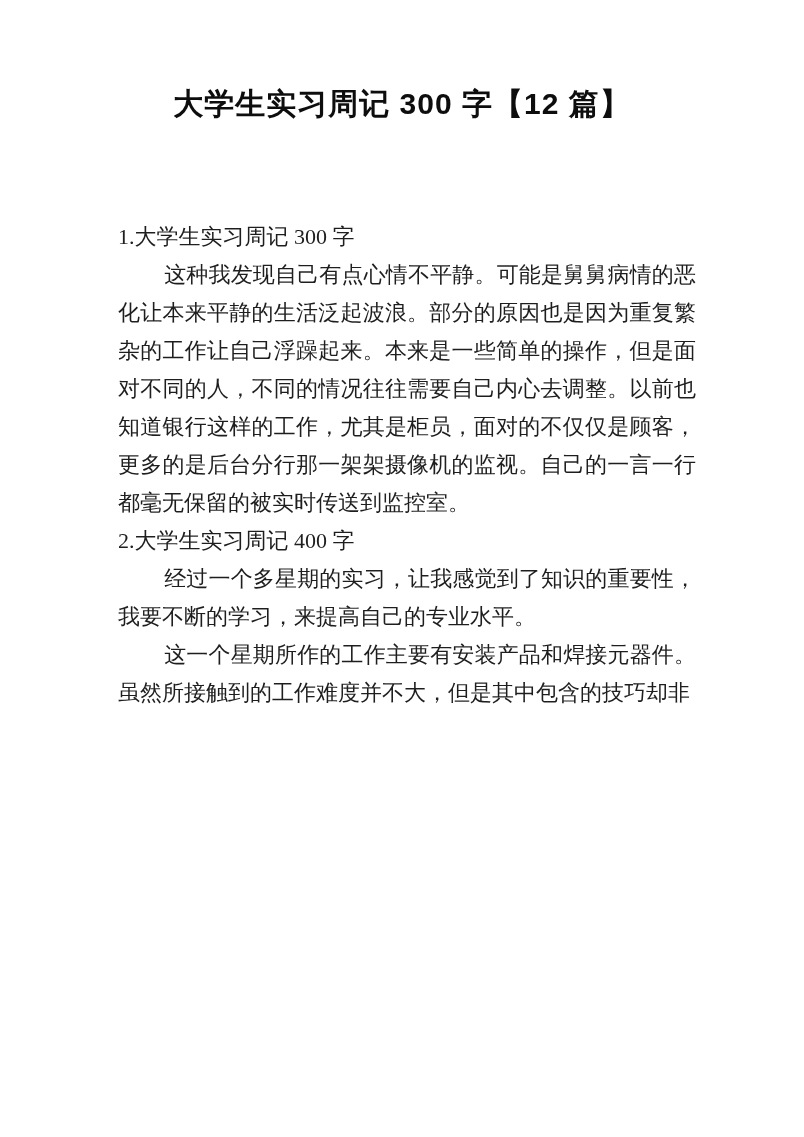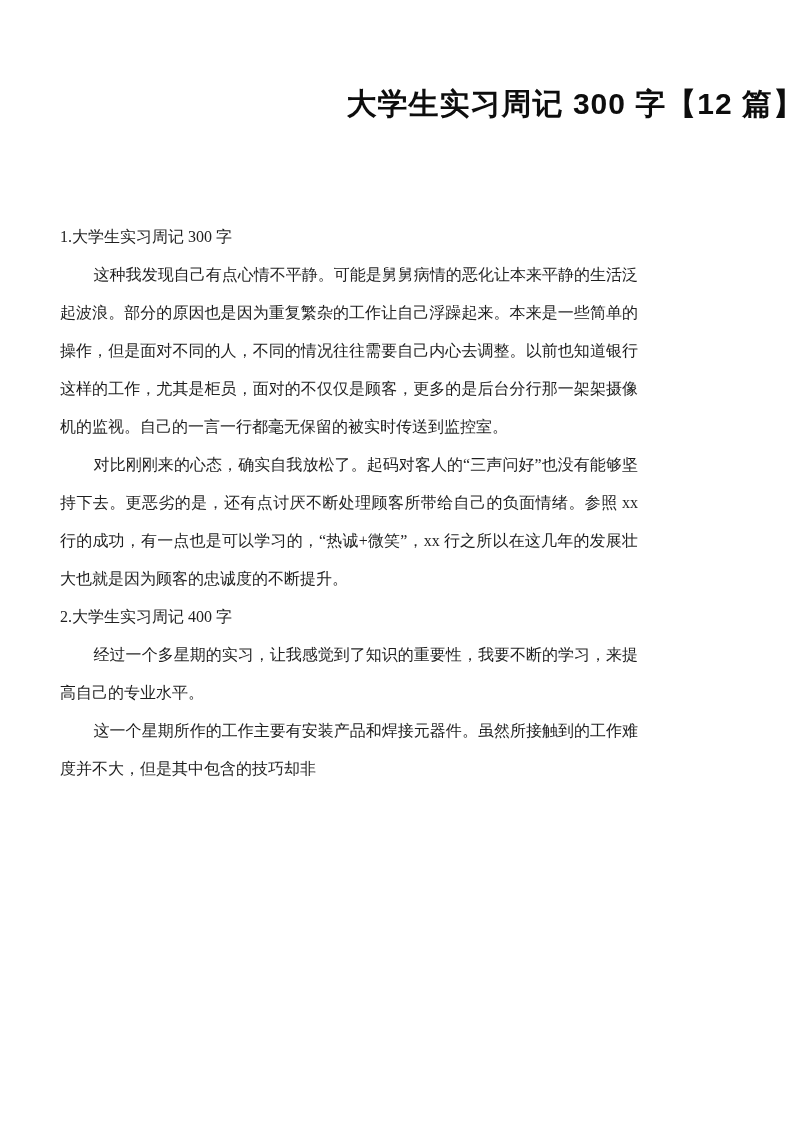--- a/index.html
+++ b/index.html
@@ -12,34 +12,34 @@
     width: 804px;
     height: 1137px;
     background: #ffffff;
     overflow: hidden;
     color: #1e1e1e;
   }
   .doc-title {
     margin: 0;
     padding-top: 86px;
     padding-bottom: 0;
-    text-align: right;
+    text-align: center;
     font-family: "Liberation Sans", "DejaVu Sans", sans-serif;
     font-weight: bold;
     font-size: 30px;
     line-height: 36px;
     letter-spacing: 1px;
     color: #0d0d0d;
   }
   .doc-body {
-    margin-left: 60px;
+    margin-left: 118px;
     width: 578px;
     margin-top: 96px;
     font-family: "Liberation Serif", "DejaVu Serif", serif;
-    font-size: 16px;
+    font-size: 22px;
     line-height: 38px;
     text-align: justify;
     color: #1e1e1e;
   }
   .doc-body p {
     margin: 0;
     padding: 0;
   }
   .doc-body p.paragraph {
     text-indent: 2.1em;
@@ -49,18 +49,17 @@
   }
 </style>
 </head>
 <body>
 
 <div class="doc-page">
   <h1 class="doc-title">大学生实习周记 300 字【12 篇】</h1>
   <div class="doc-body" id="doc-body">
       <p class="block heading">1.大学生实习周记 300 字</p>
       <p class="block paragraph">这种我发现自己有点心情不平静。可能是舅舅病情的恶化让本来平静的生活泛起波浪。部分的原因也是因为重复繁杂的工作让自己浮躁起来。本来是一些简单的操作，但是面对不同的人，不同的情况往往需要自己内心去调整。以前也知道银行这样的工作，尤其是柜员，面对的不仅仅是顾客，更多的是后台分行那一架架摄像机的监视。自己的一言一行都毫无保留的被实时传送到监控室。</p>
-      <p class="block paragraph">对比刚刚来的心态，确实自我放松了。起码对客人的“三声问好”也没有能够坚持下去。更恶劣的是，还有点讨厌不断处理顾客所带给自己的负面情绪。参照 xx 行的成功，有一点也是可以学习的，“热诚+微笑”，xx 行之所以在这几年的发展壮大也就是因为顾客的忠诚度的不断提升。</p>
       <p class="block heading">2.大学生实习周记 400 字</p>
       <p class="block paragraph">经过一个多星期的实习，让我感觉到了知识的重要性，我要不断的学习，来提高自己的专业水平。</p>
       <p class="block paragraph">这一个星期所作的工作主要有安装产品和焊接元器件。虽然所接触到的工作难度并不大，但是其中包含的技巧却非</p>
     </div>
 </div>
 
 </body></html>

